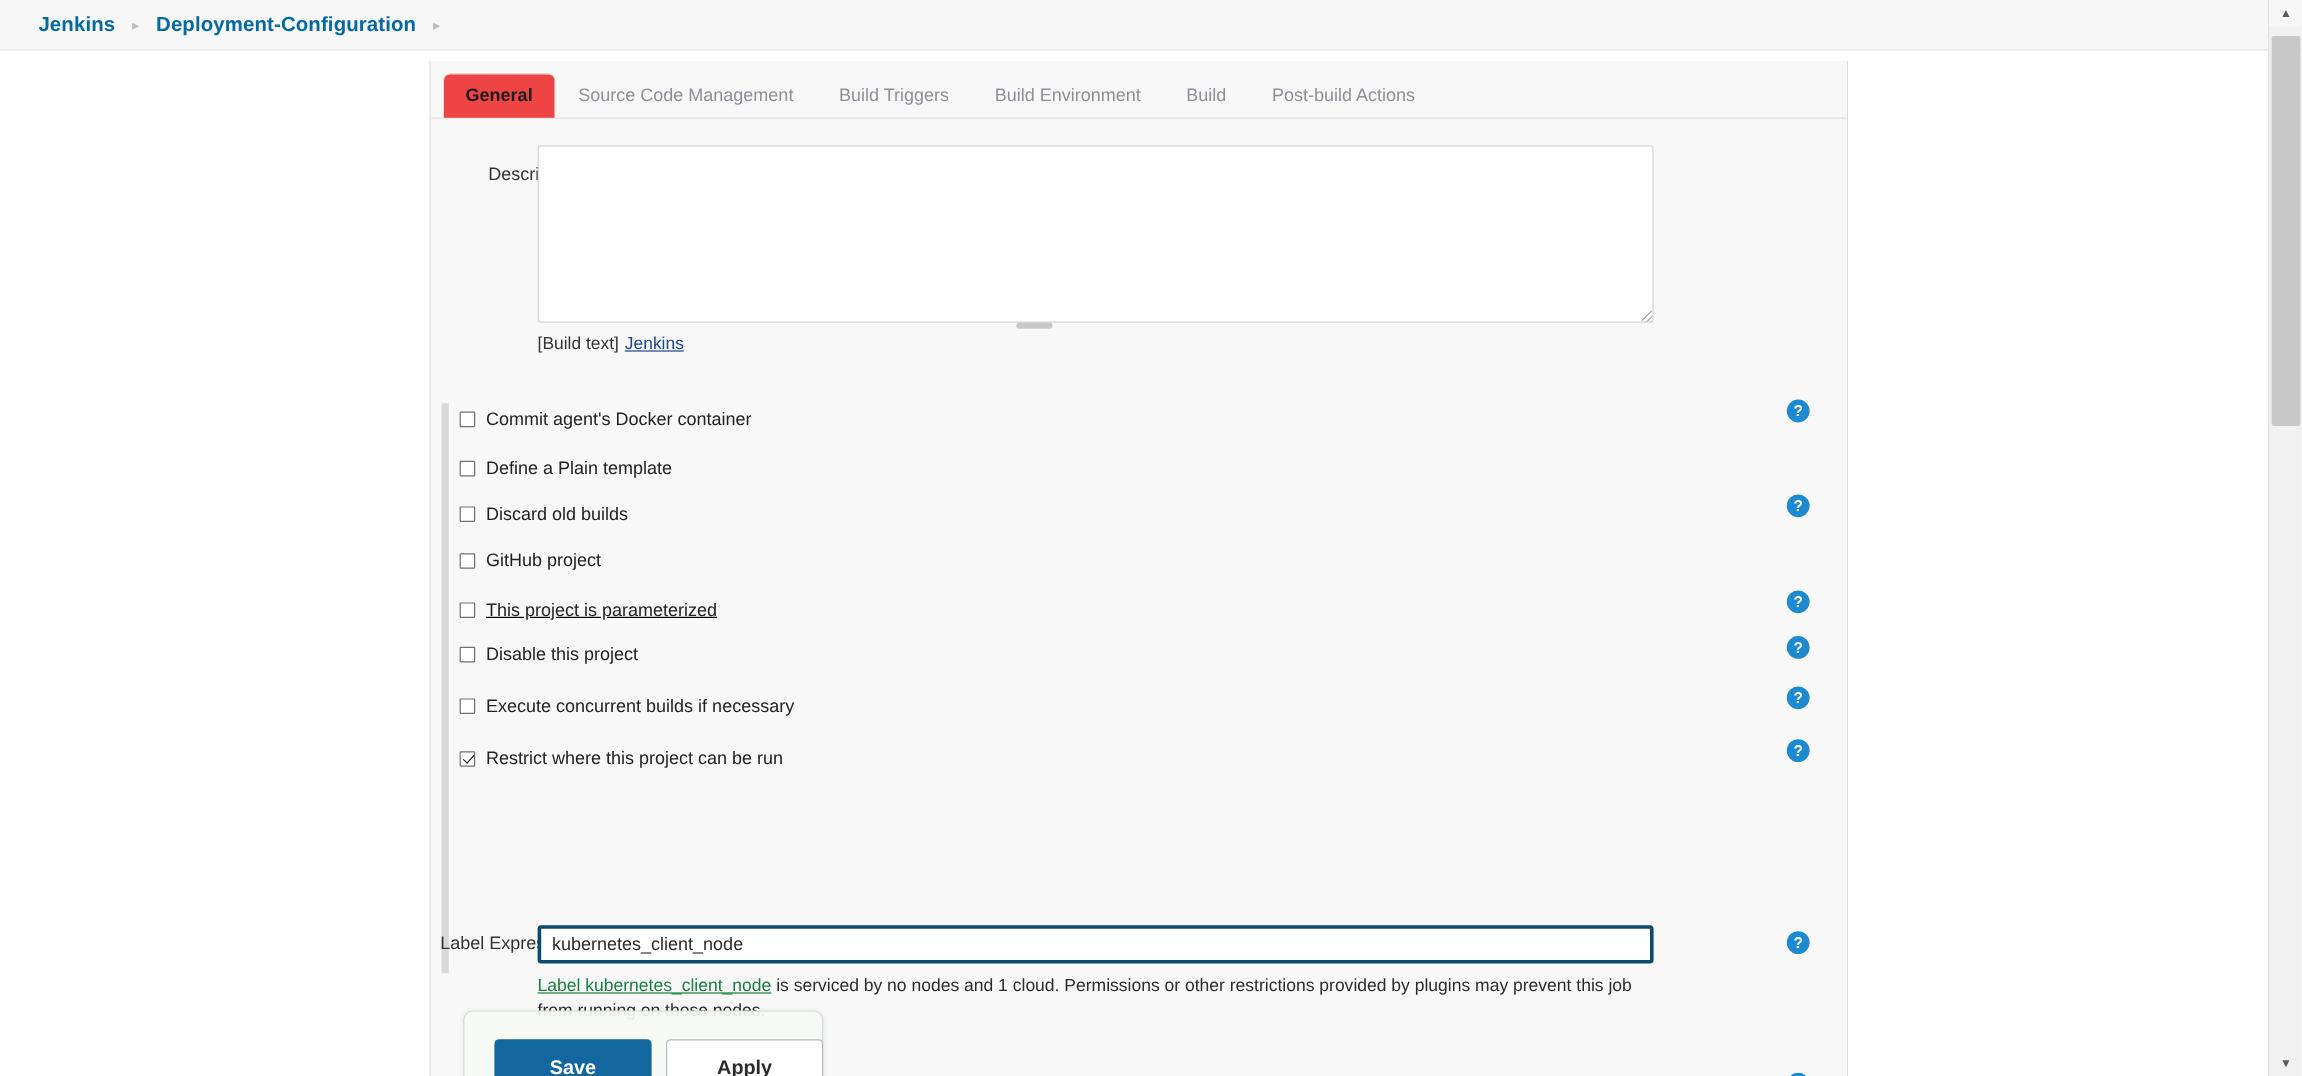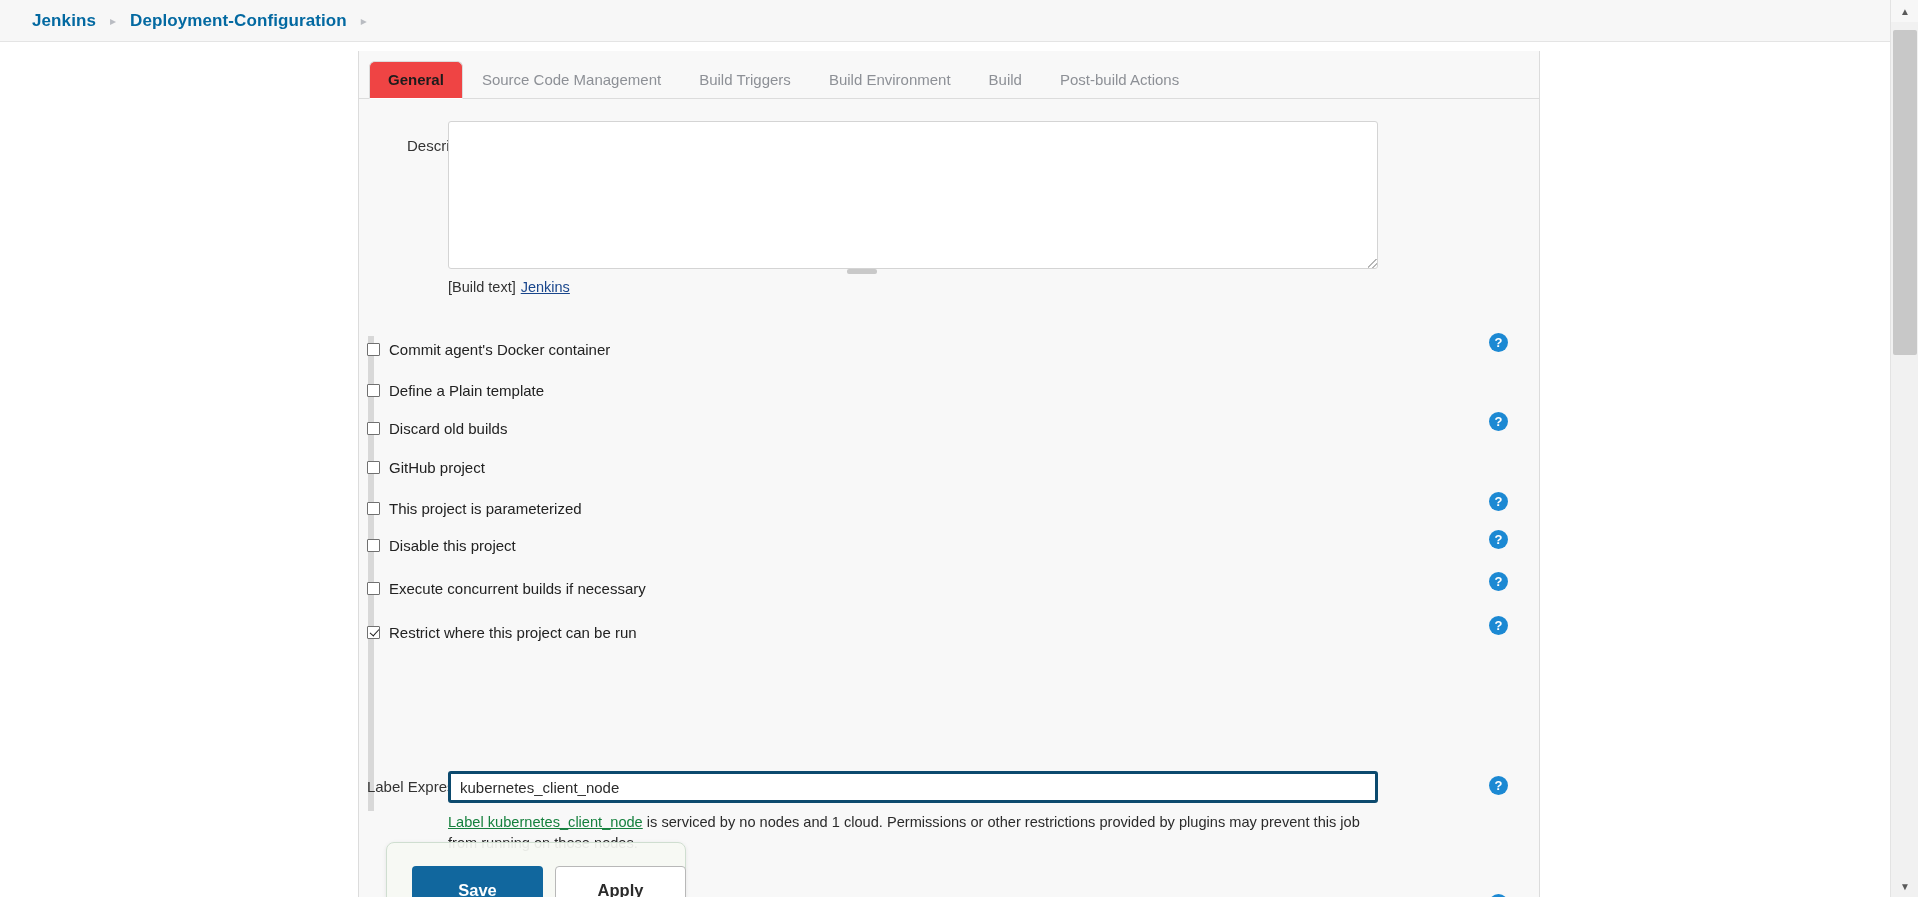--- a/index.html
+++ b/index.html
@@ -170,21 +170,21 @@
   #preview-link {
     color: #19468c;
     text-decoration: underline;
     cursor: pointer;
     margin-left: 5px;
   }
 
   
   .cb-row {
     position: absolute;
-    left: 8px;
+    left: 24px;
     height: 24px;
     display: flex;
     align-items: center;
   }
   .cb-box {
     width: 13px; height: 13px;
     border: 1px solid #707070;
     background: #ffffff;
     border-radius: 1px;
     margin-right: 9px;
@@ -388,21 +388,21 @@
             <span class="cb-label">Define a Plain template</span>
           </div>
           <div class="cb-row" style="top: 317px;">
             <span class="cb-box"></span>
             <span class="cb-label">Discard old builds</span>
           </div>
           <div class="cb-row" style="top: 356px;">
             <span class="cb-box"></span>
             <span class="cb-label">GitHub project</span>
           </div>
-          <div class="cb-row" style="top: 397px;">
+          <div class="cb-row" style="top: 397px; text-decoration: underline;">
             <span class="cb-box"></span>
             <span class="cb-label">This project is parameterized</span>
           </div>
           <div class="cb-row" style="top: 434px;">
             <span class="cb-box"></span>
             <span class="cb-label">Disable this project</span>
           </div>
           <div class="cb-row" style="top: 477px;">
             <span class="cb-box"></span>
             <span class="cb-label">Execute concurrent builds if necessary</span>

